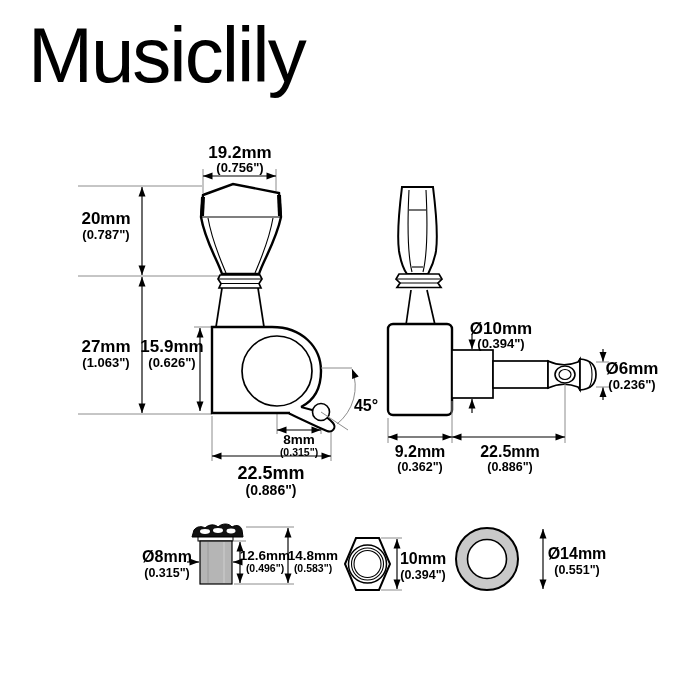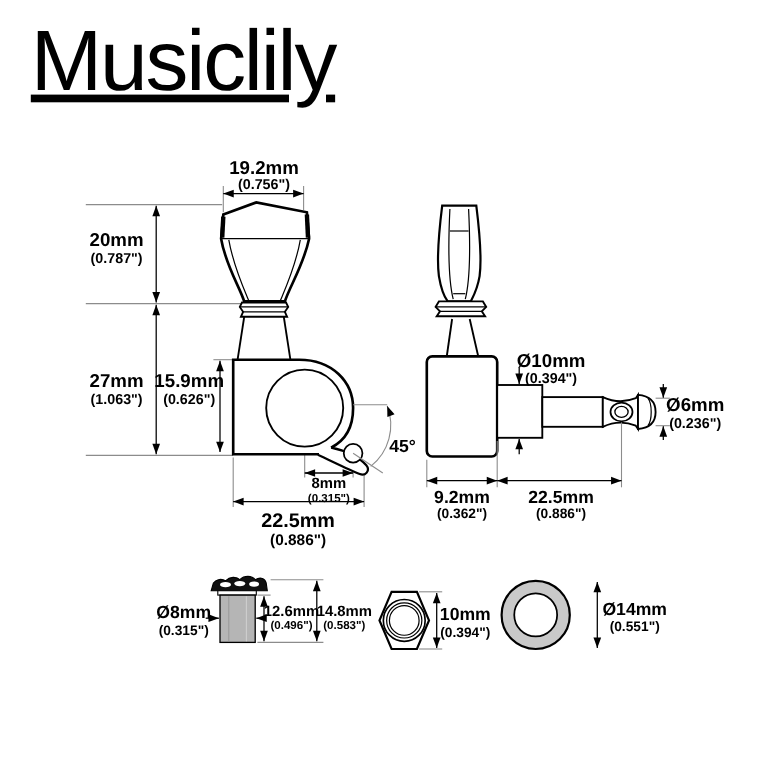--- a/index.html
+++ b/index.html
@@ -1,19 +1,19 @@
 <!DOCTYPE html>
 <html><head>
 <meta charset="utf-8">
 <style>
   html,body{margin:0;padding:0;background:#fff;}
   #stage{position:relative;width:700px;height:700px;background:#ffffff;overflow:hidden;
          font-family:"Liberation Sans","DejaVu Sans",sans-serif;}
   #logo{position:absolute;left:28px;top:16px;font-size:78px;line-height:1.0;
-        letter-spacing:-2px;color:#000;font-weight:400;text-decoration:underline;}
+        letter-spacing:-2px;color:#000;font-weight:400;}
   svg{position:absolute;left:0;top:0;}
   text{font-family:"Liberation Sans","DejaVu Sans",sans-serif;font-weight:700;fill:#000;}
   .mmL{font-size:17px;} .inL{font-size:13px;}
   .mmM{font-size:16px;} .inM{font-size:12.5px;}
   .mmS{font-size:13.5px;} .inS{font-size:10.5px;}
   .mmXL{font-size:18px;} .inXL{font-size:14px;}
   .part{fill:#fff;stroke:#000;}
   .thick{stroke-width:2.4;} .med{stroke-width:1.7;}
   .facet{fill:none;stroke:#000;stroke-width:1.1;}
   .dim{stroke:#000;stroke-width:1.15;fill:none;}

